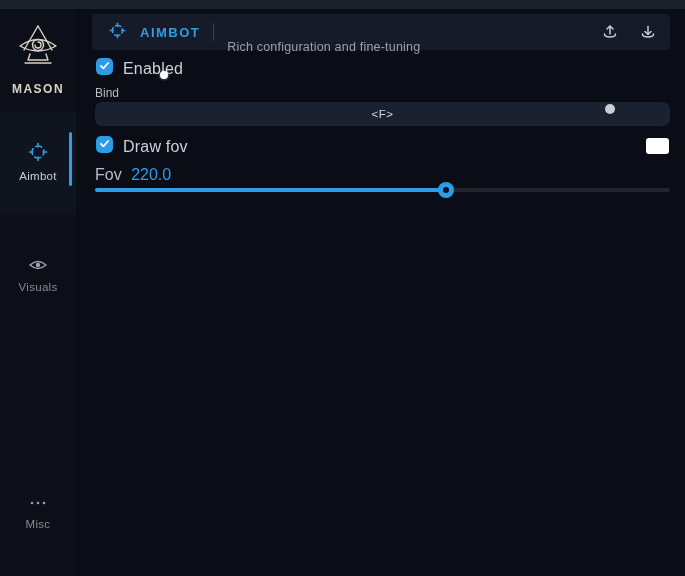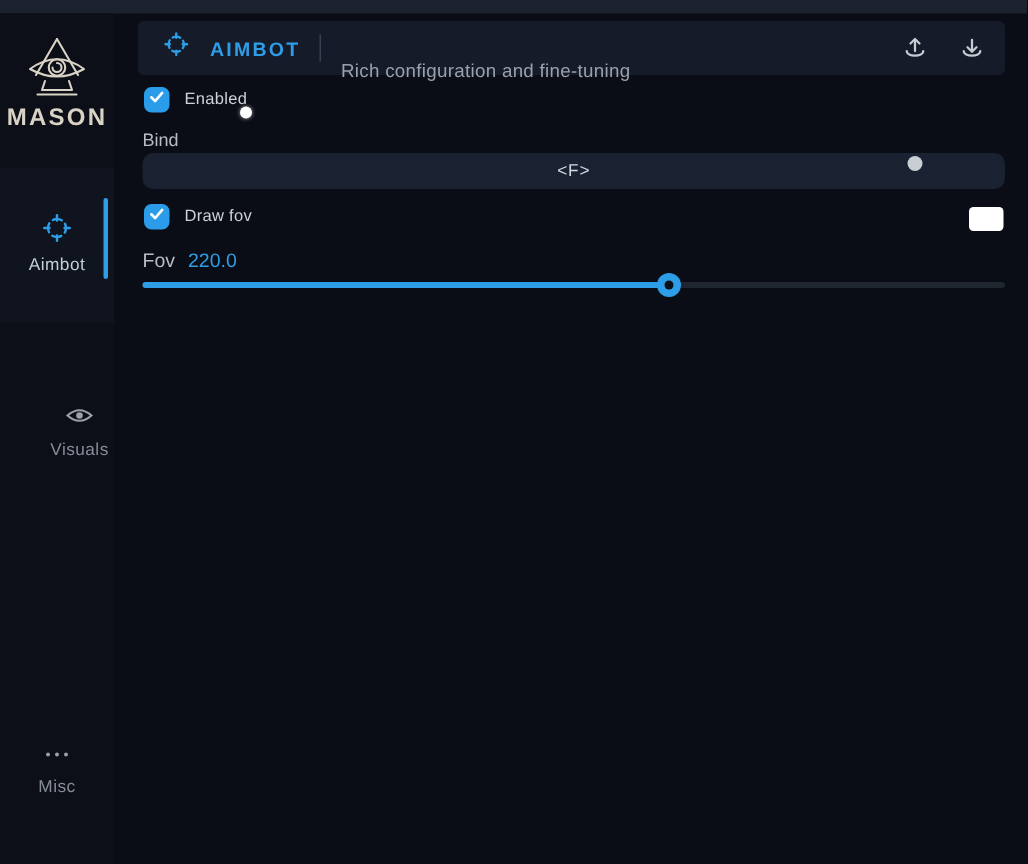--- a/index.html
+++ b/index.html
@@ -9,21 +9,21 @@
     position:relative; width:685px; height:576px;
     background:#0a0d15; overflow:hidden;
   }
   
   .top-strip { position:absolute; left:0; top:0; width:685px; height:9px; background:#1b212d; }
 
   
   .sidebar { position:absolute; left:0; top:9px; width:76px; height:567px; background:#0c0f17; }
   .logo { position:absolute; left:0; top:14px; width:76px; text-align:center; }
   .logo svg { display:block; margin:0 auto; }
-  .logo-text { display:block; margin-top:1px; color:#d9d3c6; font-size:16px; font-weight:bold; letter-spacing:1.5px; }
+  .logo-text { display:block; margin-top:13px; color:#d9d3c6; font-size:12px; font-weight:bold; letter-spacing:1.5px; }
 
   .nav-item { position:absolute; left:0; width:76px; text-align:center; cursor:pointer; }
   .nav-item .nav-icon { display:block; margin:0 auto 4px auto; }
   .nav-label { display:block; font-size:11.5px; color:#848c98; letter-spacing:0.3px; }
   .nav-item.active-card { background:#10141e; }
   .nav-item.active-card .nav-label { color:#c3cfda; }
   .active-bar { position:absolute; right:4px; top:20px; width:3px; height:54px; background:#2e9de8; border-radius:2px; }
 
   
   .header {
@@ -36,33 +36,33 @@
   .header-divider { width:1px; height:18px; background:#39404f; margin:0 13px; }
   .header-subtitle { color:#99a1ac; font-size:12.5px; letter-spacing:0.2px;margin-top:29px; }
   .header-actions { margin-left:auto; display:flex; align-items:center; gap:18px; }
   .icon-btn { background:none; border:none; padding:2px; cursor:pointer; line-height:0; }
 
   
   .checkbox {
     position:absolute; width:17px; height:17px; border-radius:5px;
     background:#2b9cea; display:flex; align-items:center; justify-content:center; cursor:pointer;
   }
-  .ctl-label { position:absolute; font-size:11px; color:#ccd2d9; letter-spacing:0.2px; }
+  .ctl-label { position:absolute; font-size:16px; color:#ccd2d9; letter-spacing:0.2px; }
   .small-label { position:absolute; font-size:12px; color:#b6bdc6; }
 
   .bind-input {
     position:absolute; left:95px; top:102px; width:575px; height:24px;
     background:#1a2130; border:none; border-radius:7px;
     color:#d3d9df; font-size:11.5px; text-align:center;
     font-family:"Liberation Sans", sans-serif; letter-spacing:0.5px; cursor:pointer;
   }
 
   .color-swatch { position:absolute; left:646px; top:138px; width:23px; height:16px; border-radius:3px; cursor:pointer; }
 
-  .fov-row { position:absolute; left:95px; top:166px; font-size:13px; }
+  .fov-row { position:absolute; left:95px; top:166px; font-size:16px; }
   .fov-name { color:#b6bdc6; }
   .fov-value { color:#2e9de8; margin-left:5px; }
 
   .slider { position:absolute; left:95px; top:188px; width:575px; height:4px; border-radius:2px; background:#20262f; cursor:pointer; }
   .slider-fill { position:absolute; left:0; top:0; height:4px; border-radius:2px; background:#2e9de8; }
   .slider-handle {
     position:absolute; top:2px; width:16px; height:16px; border-radius:50%;
     background:#2e9de8; transform:translate(-50%,-50%); cursor:grab;
   }
   .slider-handle::after {
@@ -104,21 +104,21 @@
           <path d="M10 1.5 V5"></path>
             <path d="M10 15 V18.5"></path>
             <path d="M1.5 10 H5"></path>
             <path d="M15 10 H18.5"></path>
         </svg>
       </span>
       <span class="nav-label">Aimbot</span>
       <span class="active-bar"></span>
     </div>
 
-    <div class="nav-item" style="top:260px;margin-left:15px;">
+    <div class="nav-item" style="top:248px;">
       <span class="nav-icon">
         <svg width="20" height="16" viewBox="0 0 20 16" fill="none" stroke="#9aa1ab" stroke-width="1.4">
           <path d="M2 8 Q10 1 18 8 Q10 15 2 8 Z"></path>
           <circle cx="10" cy="8" r="2.2" fill="#9aa1ab" stroke="none"></circle>
         </svg>
       </span>
       <span class="nav-label">Visuals</span>
     </div>
 
 

